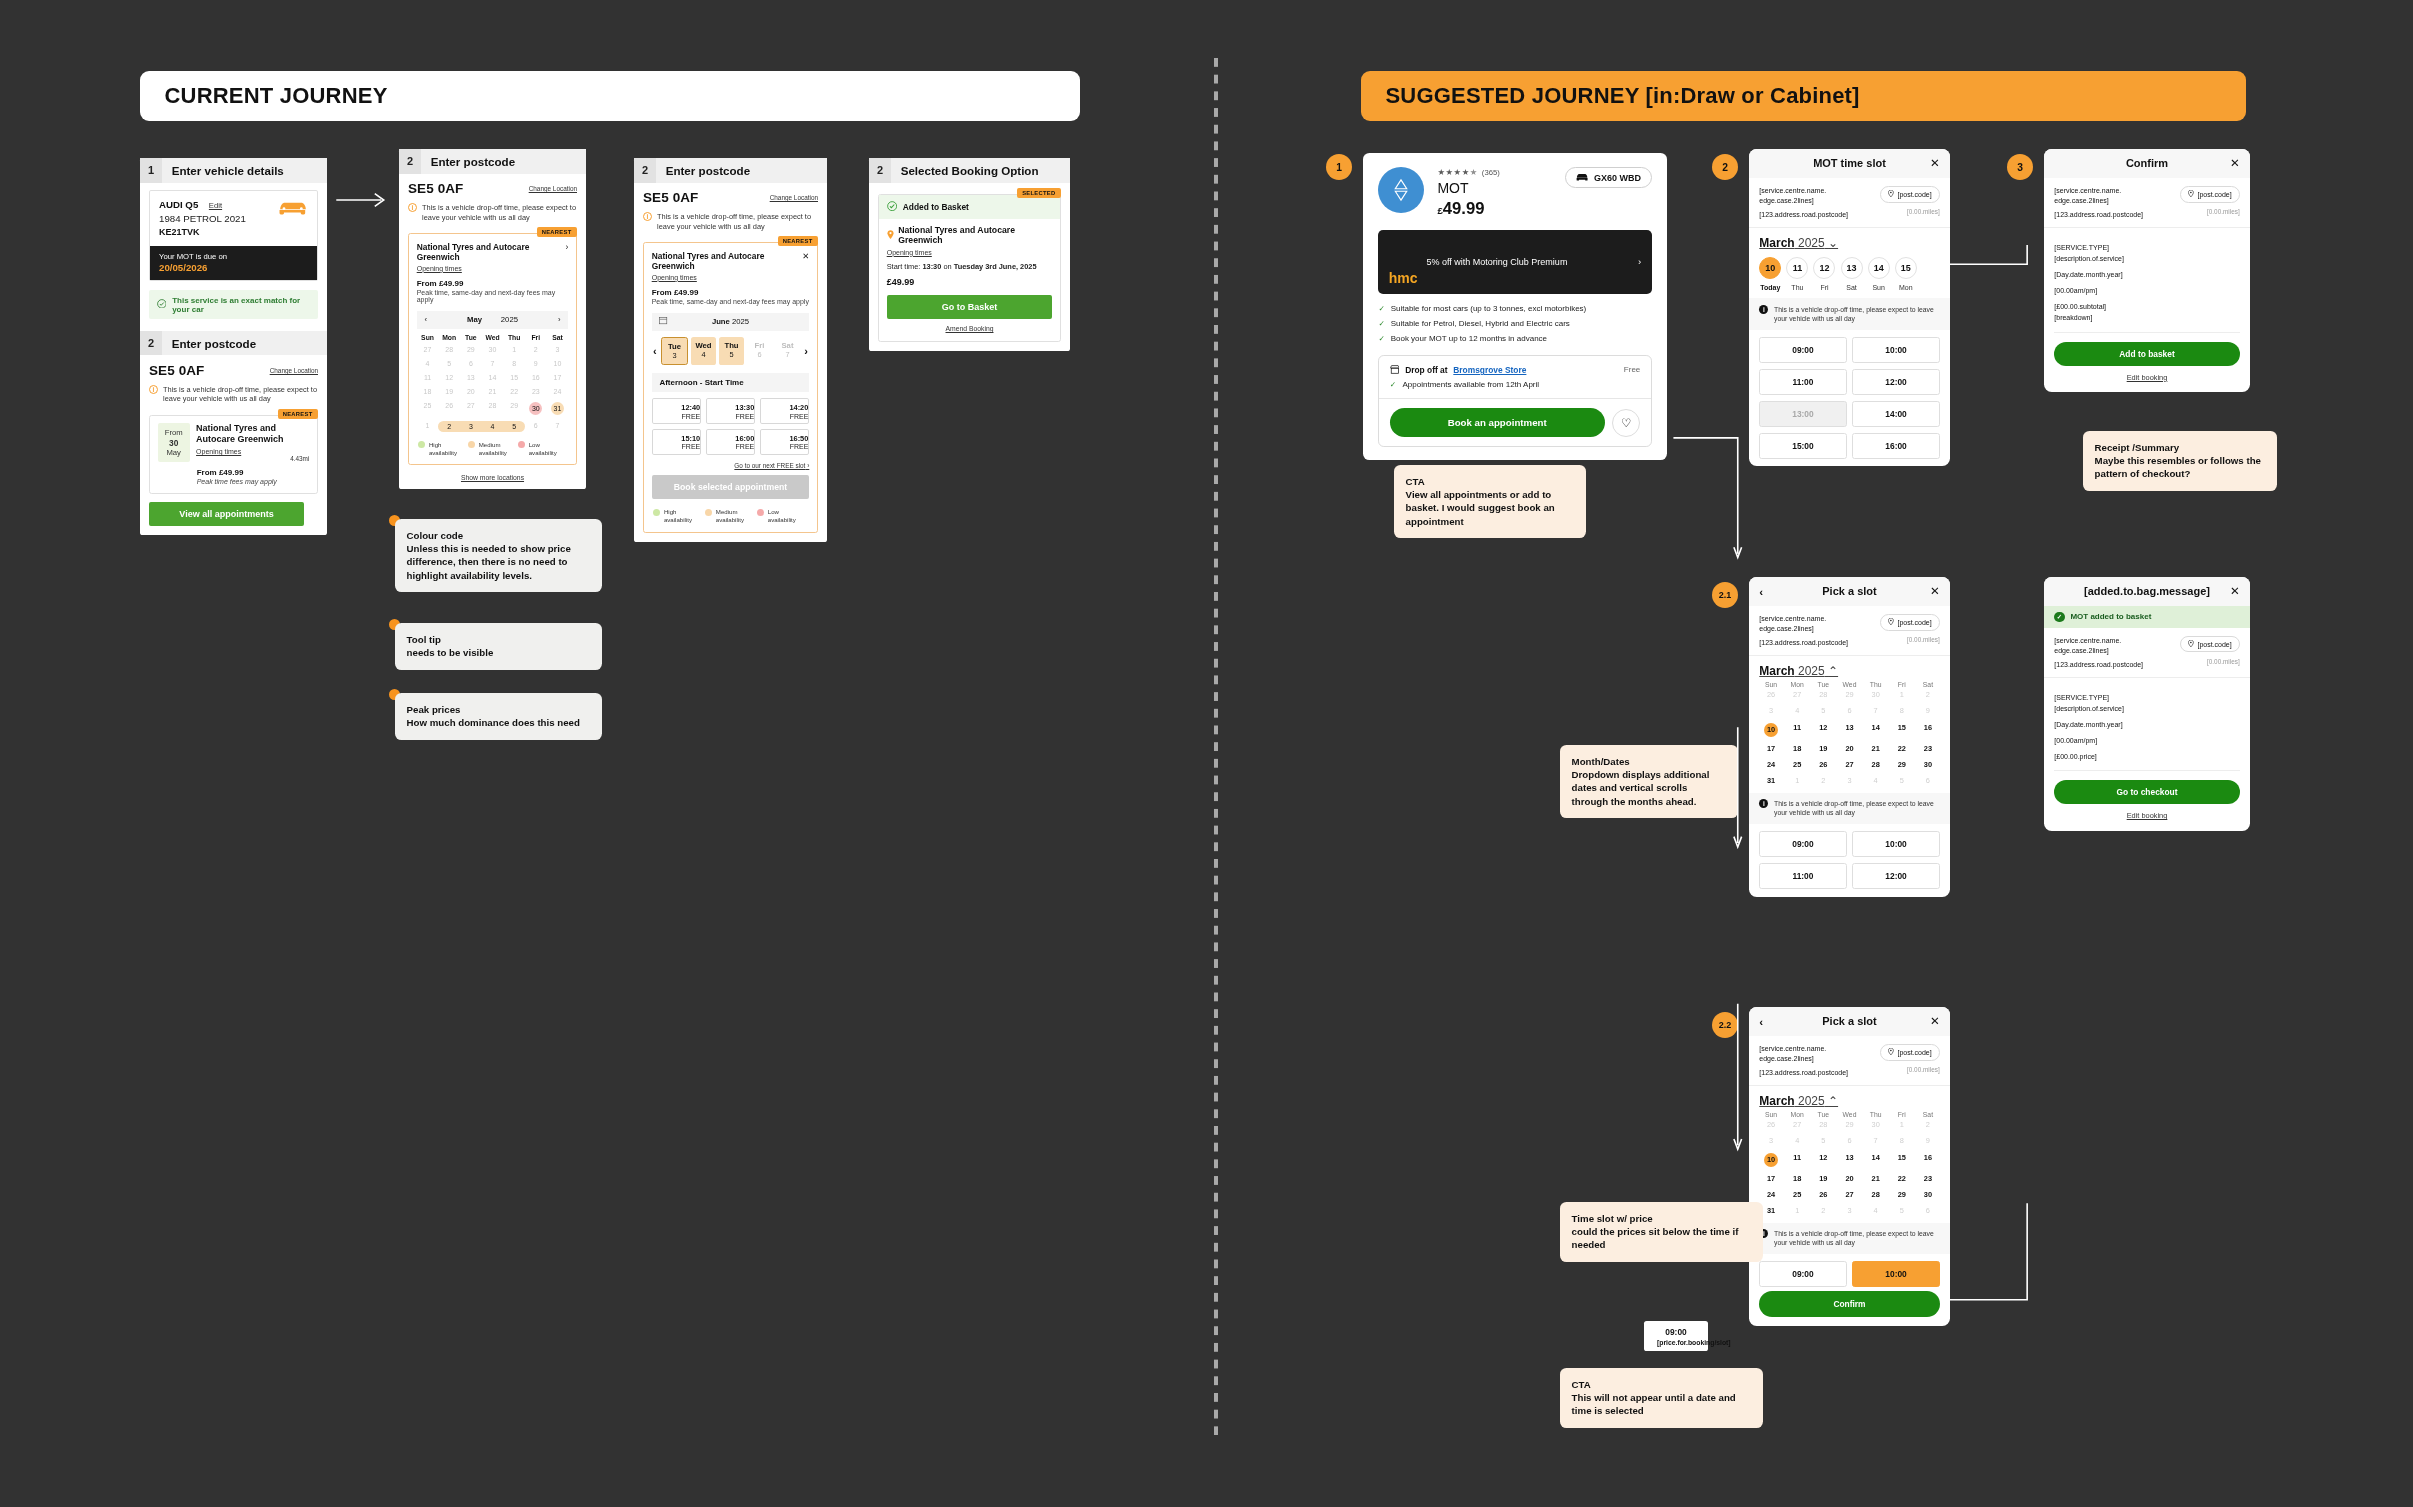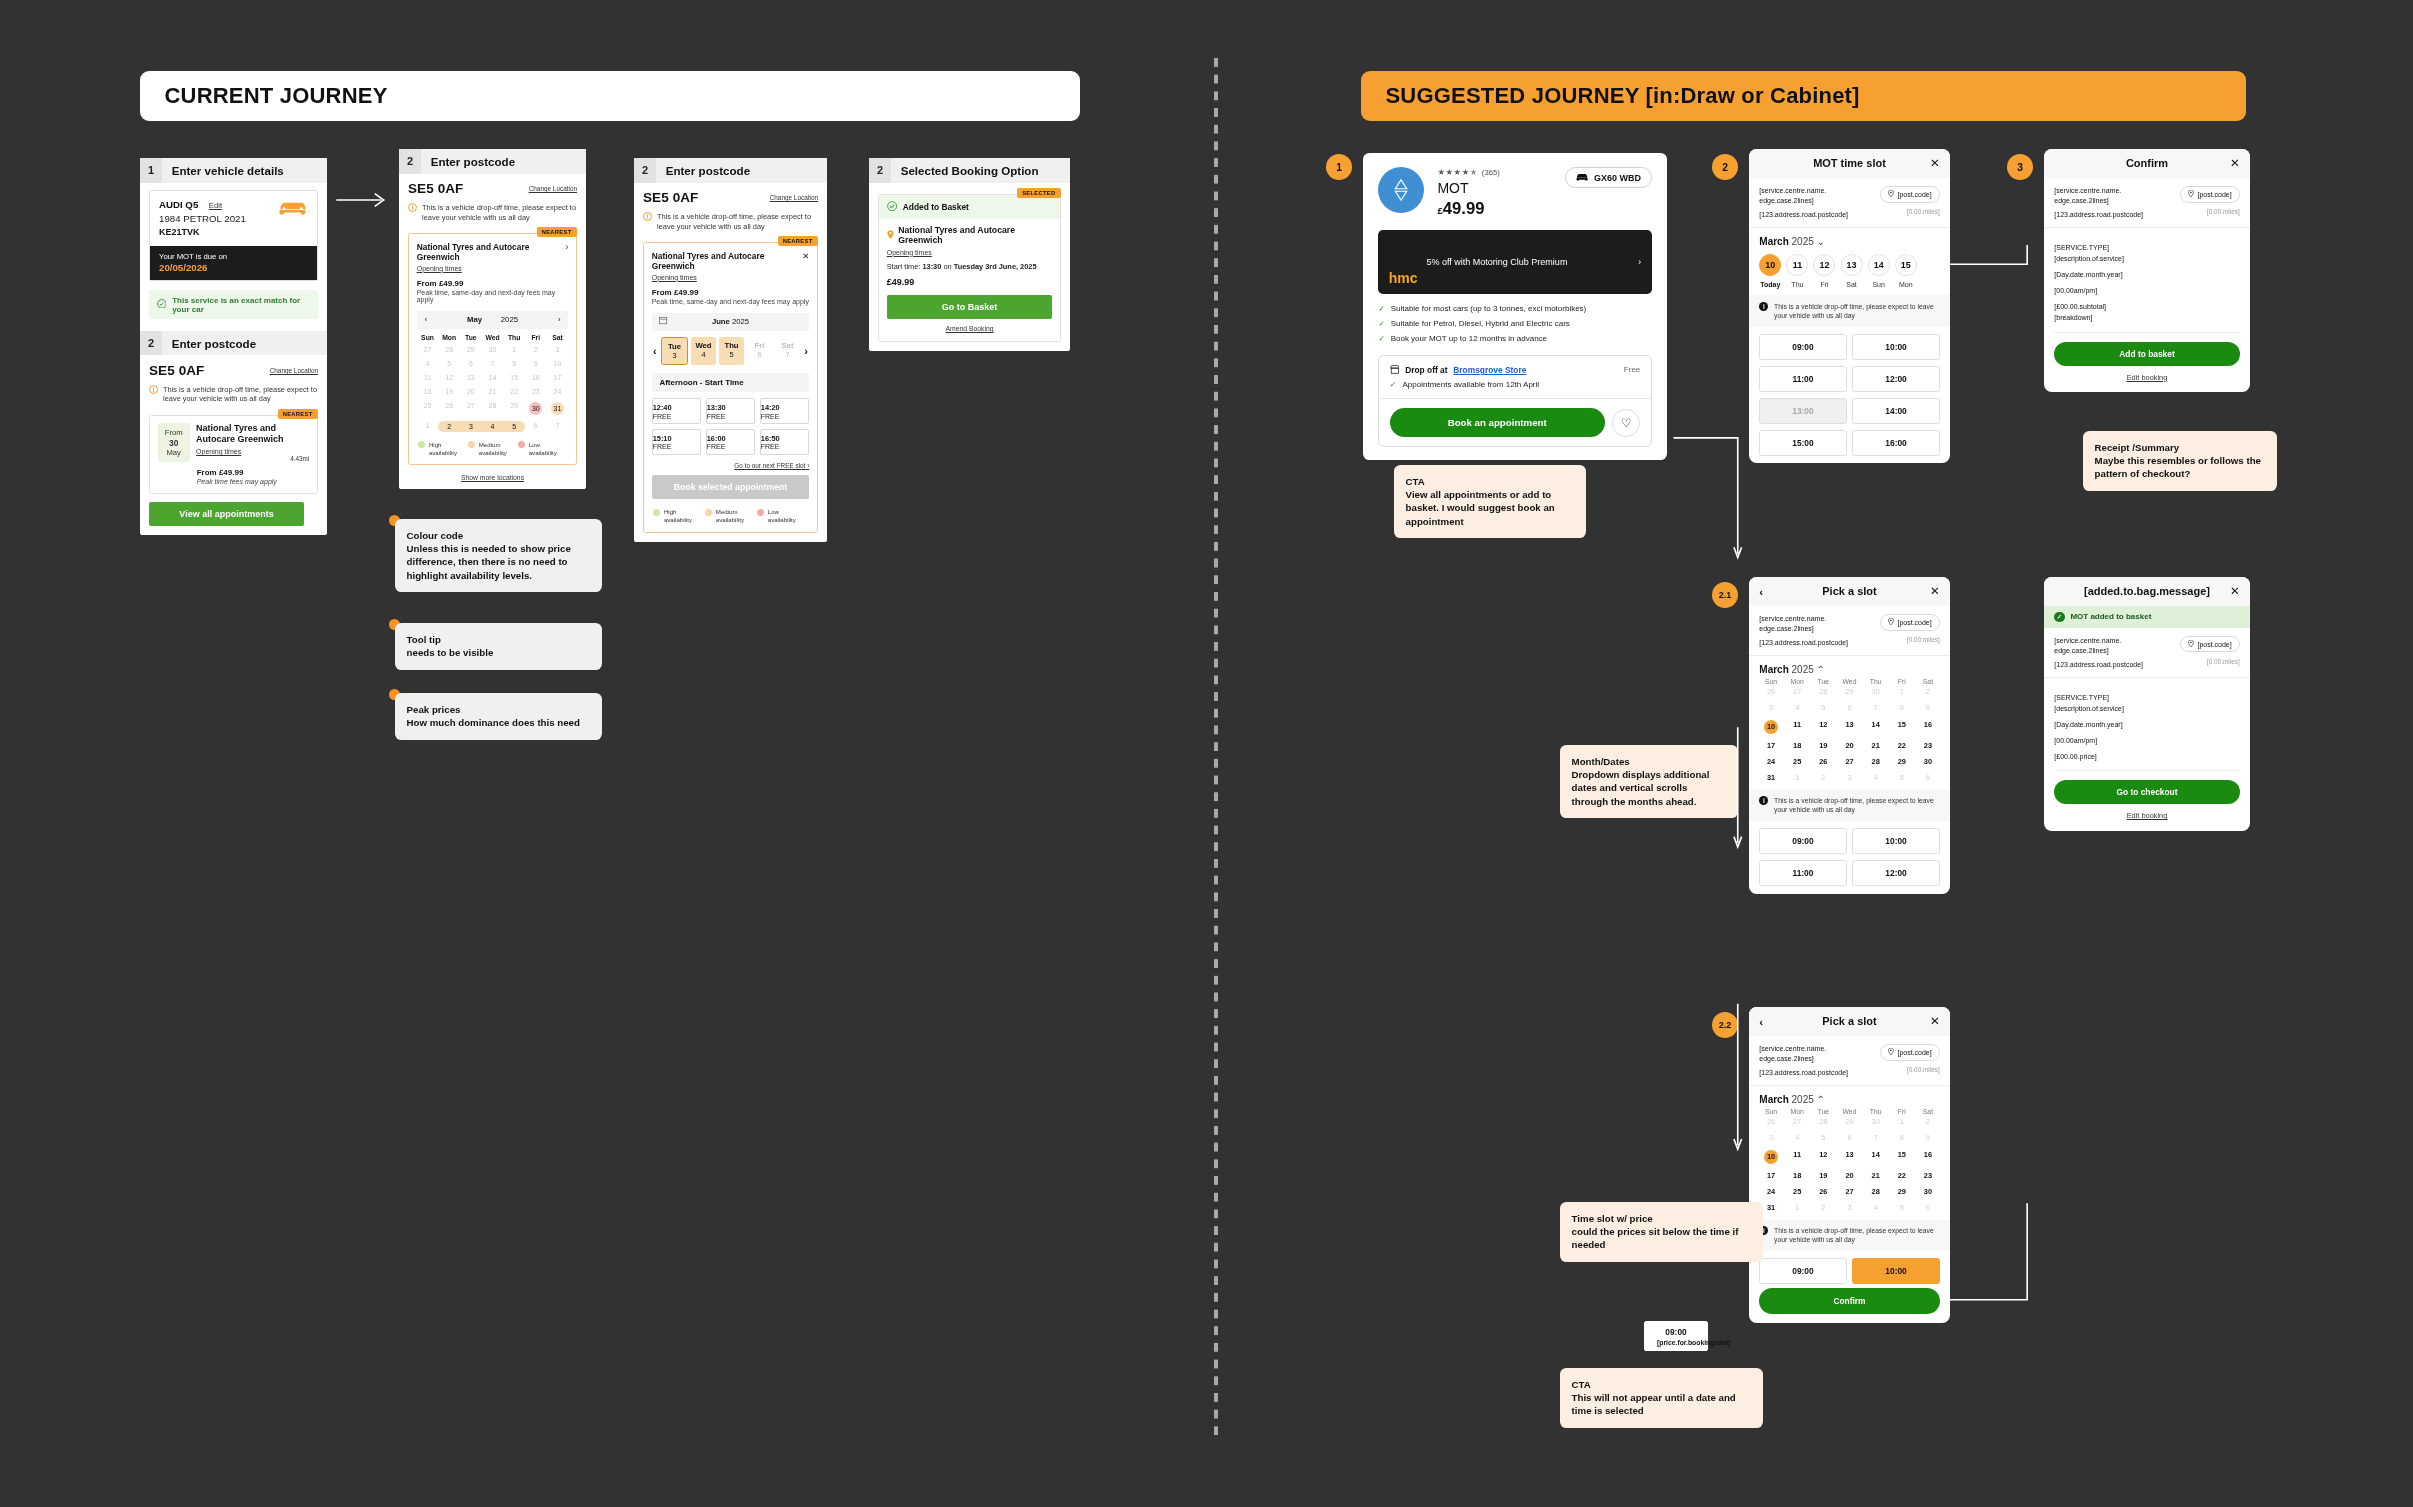--- a/index.html
+++ b/index.html
@@ -127,21 +127,21 @@
   .daysel { display:flex; align-items:center; gap:3.2px; margin-top:6.4px; }
   .daysel .arrow { font-size:11px; color:#111; font-weight:bold; padding:0 1.3px;}
   .daycell { flex:1; text-align:center; border-radius:2.6px; padding:3.9px 0; font-size:7.4px; color:#111;}
   .daycell b { display:block; font-weight:bold; font-size:7.7px;}
   .daycell.sel { background:#F8DCB4; border:1px solid #C8902F; }
   .daycell.av  { background:#F8DCB4; }
   .daycell.off { color:#BDBDBD; }
   .sect-head { background:#F4F4F4; padding:5.1px 7.7px; font-size:8px; font-weight:bold;
     color:#111; margin-top:7.7px;}
   .slot-grid { display:grid; grid-template-columns:repeat(3,1fr); gap:4.5px; margin-top:6.4px;}
-  .slot { border:0.6px solid #D8D8D8; border-radius:1.9px; text-align:left; padding:3.9px 0;}
+  .slot { border:0.6px solid #D8D8D8; border-radius:1.9px; text-align:right; padding:3.9px 0;}
   .slot .t { font-size:7.4px; font-weight:bold; color:#111;}
   .slot .f { font-size:7px; color:#222; margin-top:0.6px;}
   .nextfree { text-align:right; font-size:6.4px; color:#333; text-decoration:underline; margin-top:6.4px;}
   .grey-btn { background:#C9C9C9; color:#fff; font-size:8.7px; font-weight:bold;
     text-align:center; padding:7px 0; border-radius:1.9px; margin-top:6.4px;}
 
   
   .added-bar { background:#EDF7EA; display:flex; align-items:center; gap:5.8px;
     padding:5.8px 7.7px; font-size:8.4px; font-weight:bold; color:#111;}
   .bk-body { padding:6.4px 7.7px 9px 7.7px; }
@@ -207,21 +207,21 @@
     font-size:11.6px; color:#111; }
   .modal-back { position:absolute; left:10.3px; top:50%; transform:translateY(-50%);
     font-size:11.6px; color:#111; font-weight:bold;}
   .addr-row { display:flex; justify-content:space-between; padding:8.4px 10.3px 7.7px 10.3px;
     border-bottom:0.6px solid #EDEDED;}
   .addr { font-size:7px; color:#111; line-height:1.45;}
   .addr .l3 { margin-top:3.2px;}
   .pcpill { border:0.6px solid #DADADA; border-radius:643px; padding:3.2px 7px;
     font-size:7px; color:#111; display:flex; gap:3.9px; align-items:center;}
   .miles { font-size:6.4px; color:#9A9A9A; text-align:right; margin-top:5.8px;}
-  .month-row { padding:7.7px 10.3px 0 10.3px; font-size:10px; color:#444;}
+  .month-row { padding:7.7px 10.3px 0 10.3px; font-size:12px; color:#444;text-decoration:underline;}
   .month-row b{ color:#111; font-weight:bold;}
   .daystrip { display:flex; gap:5.1px; padding:6.4px 10.3px 3.9px 10.3px; }
   .dcirc { width:22px;height:22px;border-radius:50%; border:0.6px solid #E2E2E2;
     display:flex;align-items:center;justify-content:center; font-size:9px;
     font-weight:bold; color:#111;}
   .dcirc.today { background:#F7A032; border-color:#F7A032;}
   .dlabels { display:flex; gap:5.1px; padding:1.3px 10.3px 7.7px 10.3px;}
   .dlabels div { width:22px; text-align:center; font-size:7px; color:#333;}
   .dlabels div.b { font-weight:bold; color:#111;}
   .infobar { background:#F7F7F7; display:flex; gap:5.8px; padding:6.4px 10.3px;}

